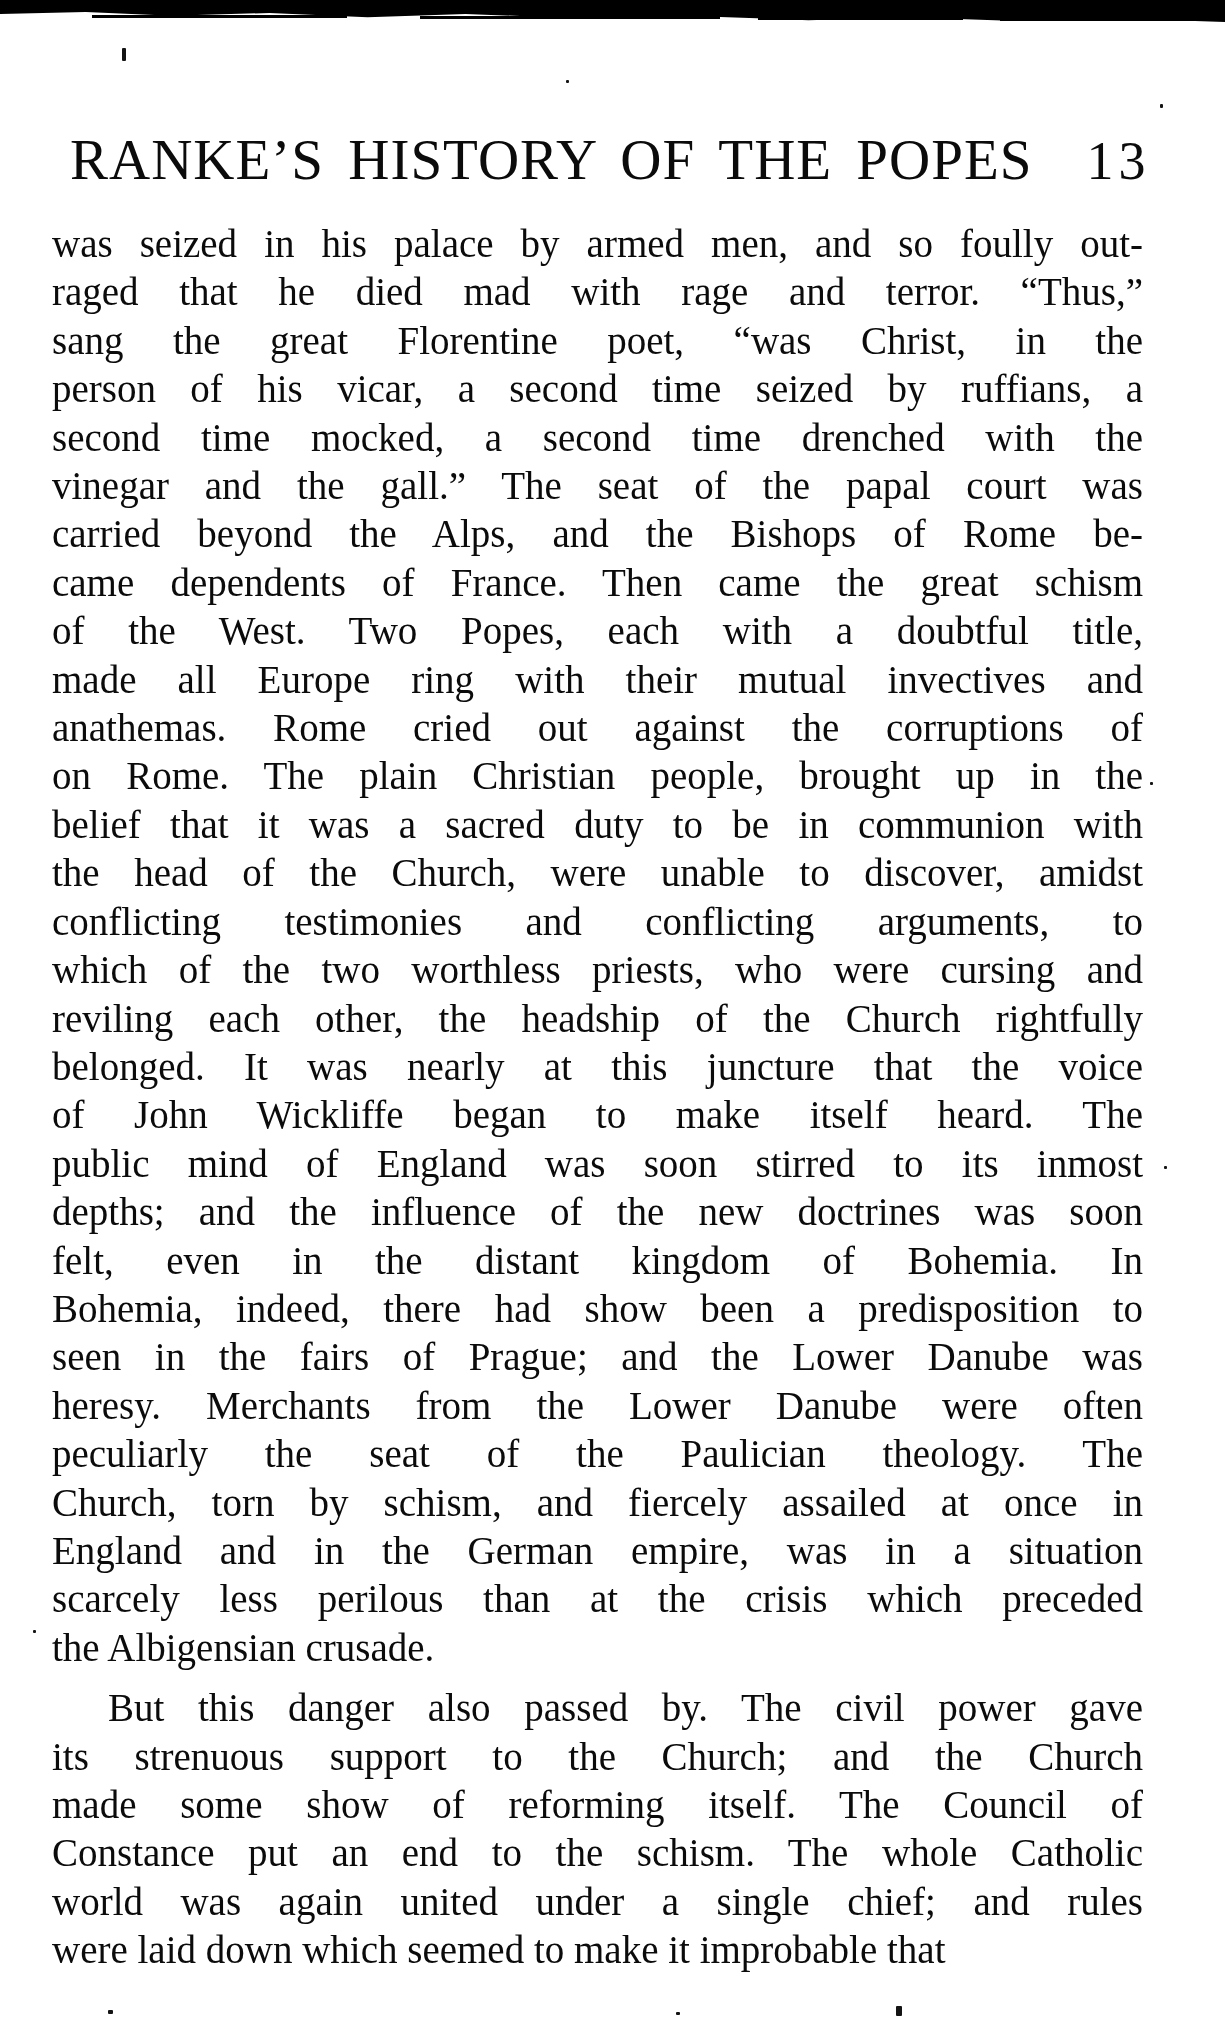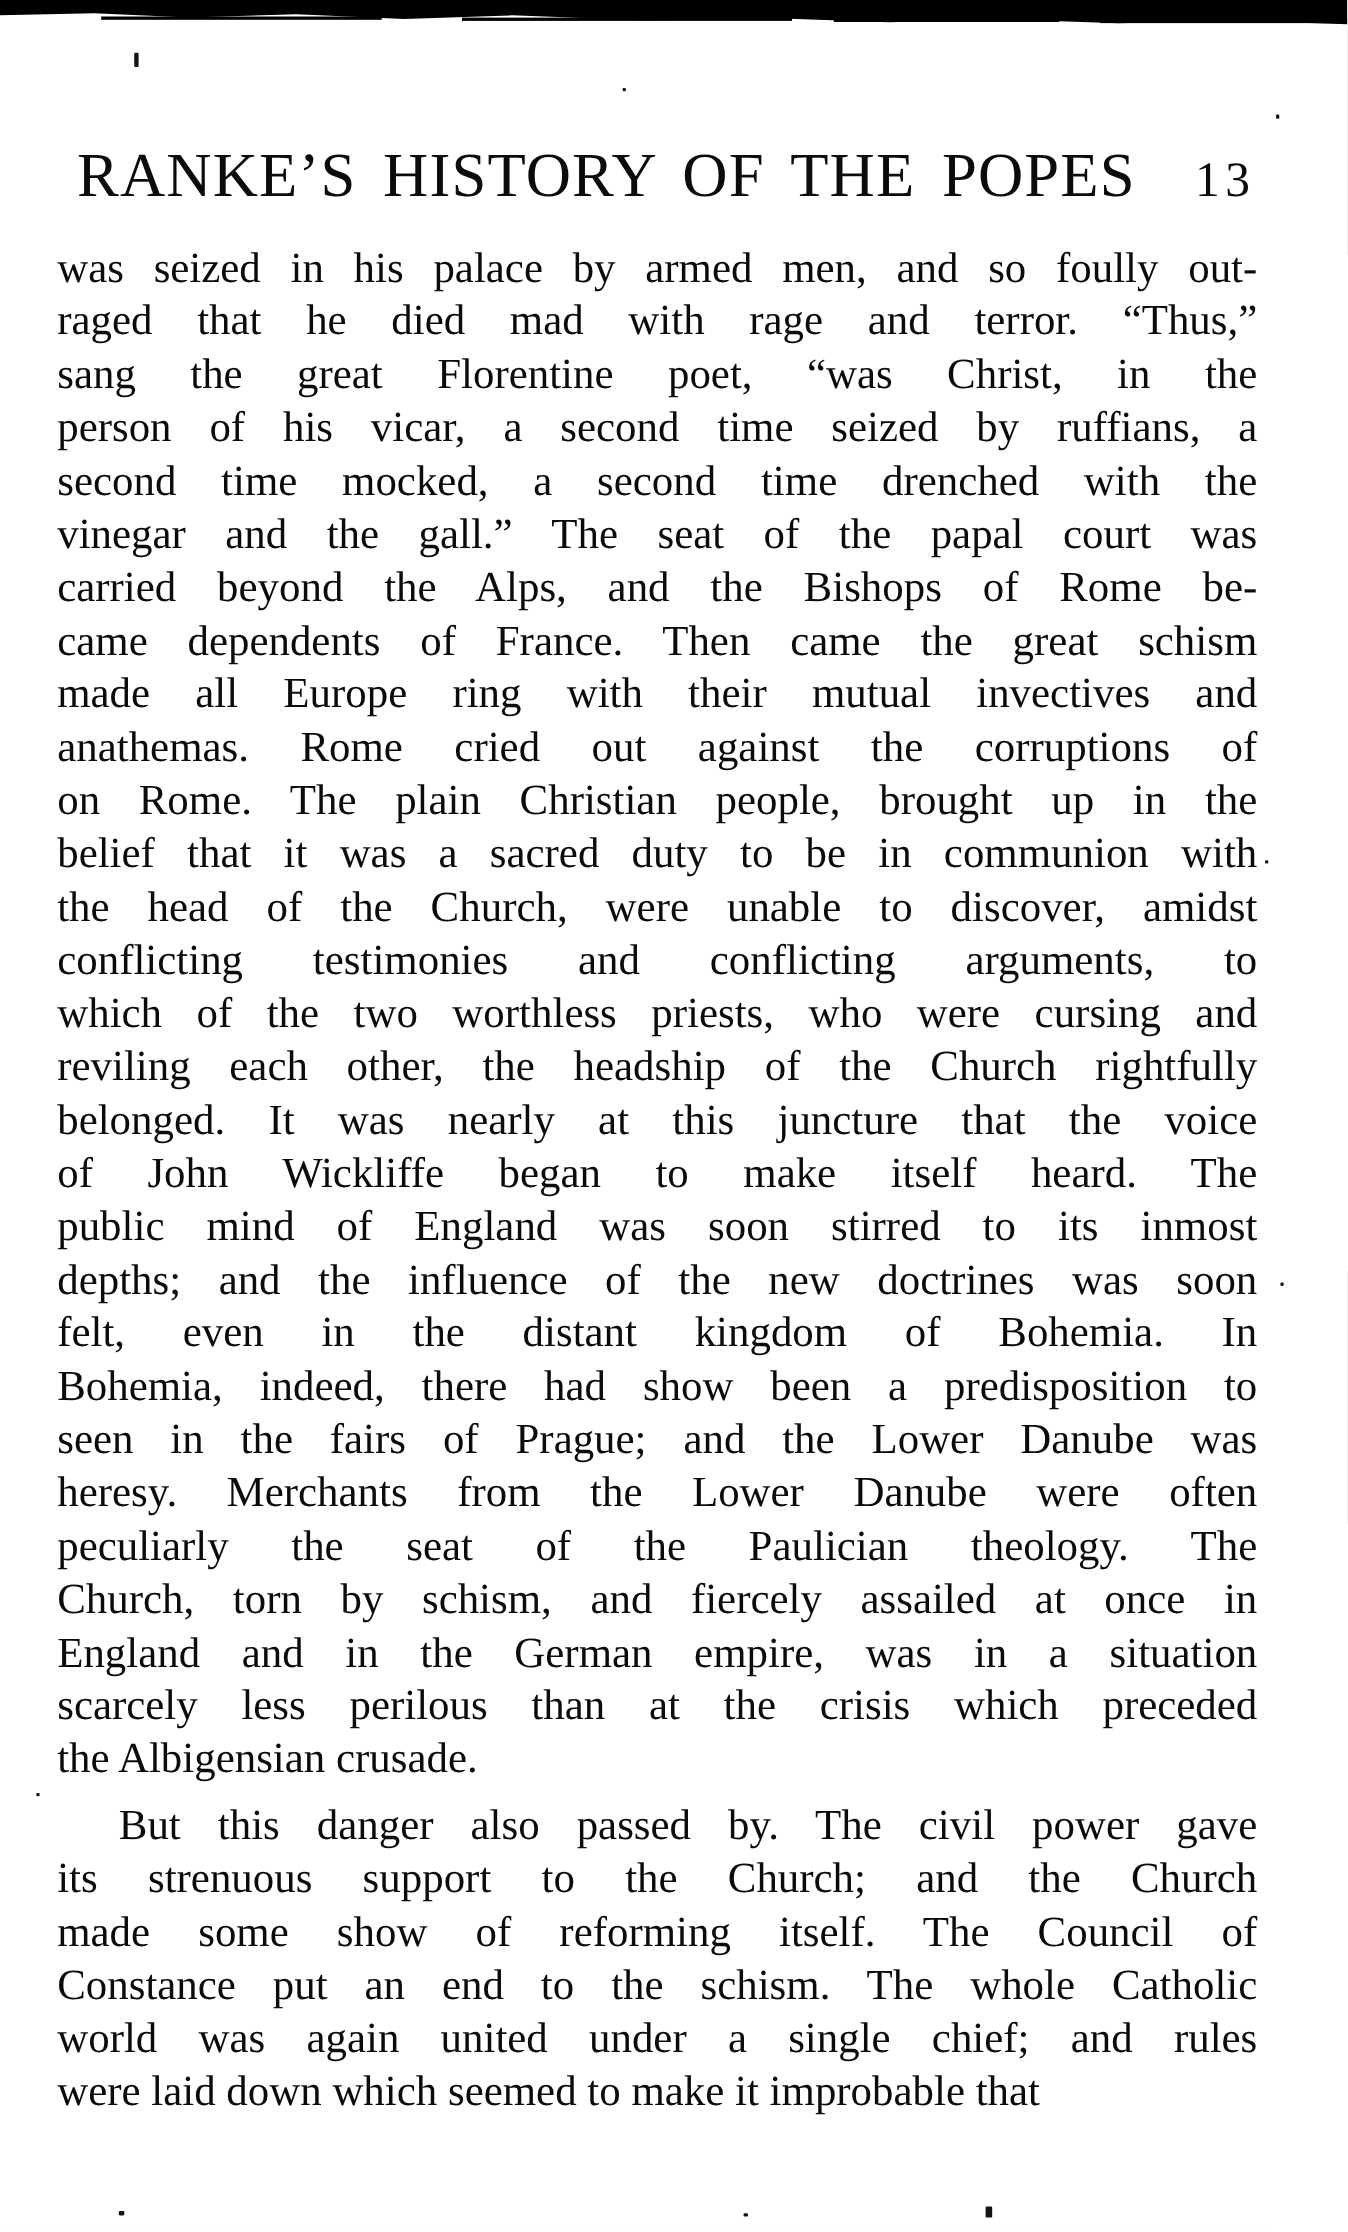--- a/index.html
+++ b/index.html
@@ -52,21 +52,21 @@
     white-space: nowrap;
   }
   .running-title {
     font-size: 57px;
     line-height: 60px;
     letter-spacing: 1px;
     word-spacing: 9px;
   }
   .page-number {
     margin-left: 54px;
-    font-size: 45px;
+    font-size: 54px;
     letter-spacing: 5px;
     font-feature-settings: "onum" 1;
   }
 
   .body-text {
     position: absolute;
     top: 208px;
     left: 40px;
     width: 1115px;
     font-size: 39px;
@@ -100,20 +100,21 @@
   <div class="body-text">
     <div class="paragraph">
         <div class="line">was seized in his palace by armed men, and so foully out-</div>
         <div class="line">raged that he died mad with rage and terror.  “Thus,”</div>
         <div class="line">sang the great Florentine poet, “was Christ, in the</div>
         <div class="line">person of his vicar, a second time seized by ruffians, a</div>
         <div class="line">second time mocked, a second time drenched with the</div>
         <div class="line">vinegar and the gall.”  The seat of the papal court was</div>
         <div class="line">carried beyond the Alps, and the Bishops of Rome be-</div>
         <div class="line">came dependents of France.  Then came the great schism</div>
+        <div class="line">of the West.  Two Popes, each with a doubtful title,</div>
         <div class="line">made all Europe ring with their mutual invectives and</div>
         <div class="line">anathemas.  Rome cried out against the corruptions of</div>
         <div class="line">on Rome.  The plain Christian people, brought up in the</div>
         <div class="line">belief that it was a sacred duty to be in communion with</div>
         <div class="line">the head of the Church, were unable to discover, amidst</div>
         <div class="line">conflicting testimonies and conflicting arguments, to</div>
         <div class="line">which of the two worthless priests, who were cursing and</div>
         <div class="line">reviling each other, the headship of the Church rightfully</div>
         <div class="line">belonged.  It was nearly at this juncture that the voice</div>
         <div class="line">of John Wickliffe began to make itself heard.  The</div>

